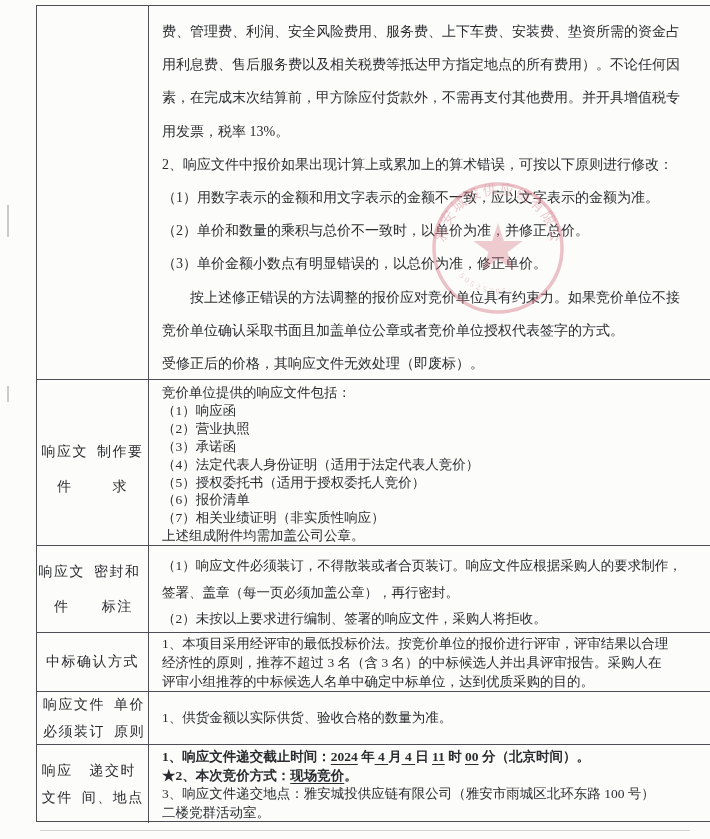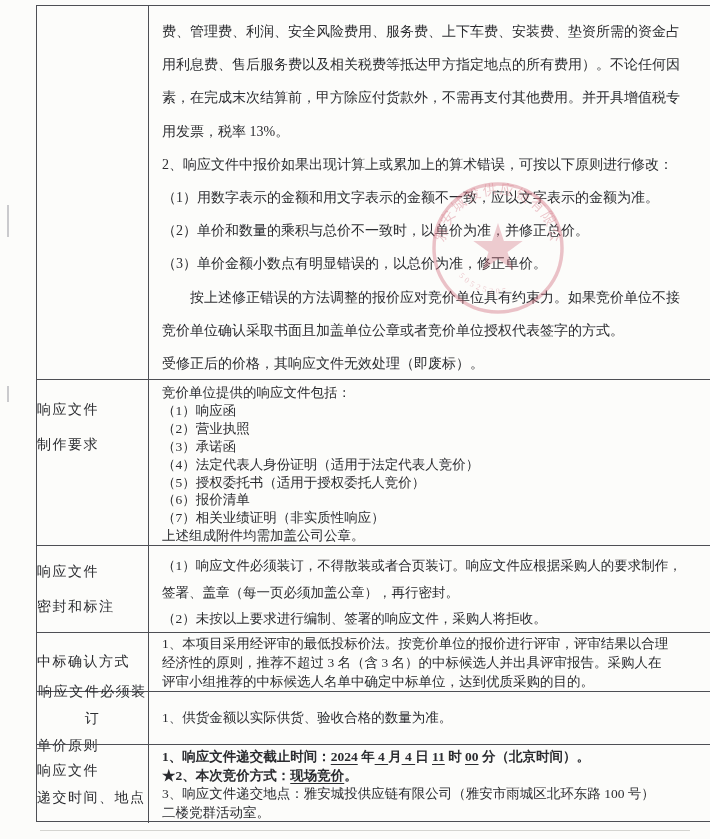--- a/index.html
+++ b/index.html
@@ -13,21 +13,21 @@
   }
   .table{
     position:absolute;left:36px;top:5px;width:692px;height:817px;
     box-sizing:border-box;border:1px solid #4e4f54;
     display:flex;flex-direction:column;background:transparent;
   }
   .row{display:flex;box-sizing:border-box;flex:none;}
   .row + .row{border-top:1px solid #4e4f54;}
   .label{
     width:112px;flex:none;box-sizing:border-box;border-right:1px solid #4e4f54;
-    display:flex;flex-direction:column;align-items:flex-start;justify-content:center;
+    display:flex;flex-direction:row;align-items:center;justify-content:center;
     font-size:14px;letter-spacing:1.5px;text-align:center;
   }
   .label .lline{line-height:30px;}
   .content{flex:1 1 auto;box-sizing:border-box;padding:0 13px;min-width:0;}
   .tline{white-space:nowrap;}
 
   
   .r1{height:373px;}
   .r1 .content{padding-top:9px;font-size:14px;line-height:33.2px;}
   .r2{height:166px;}

